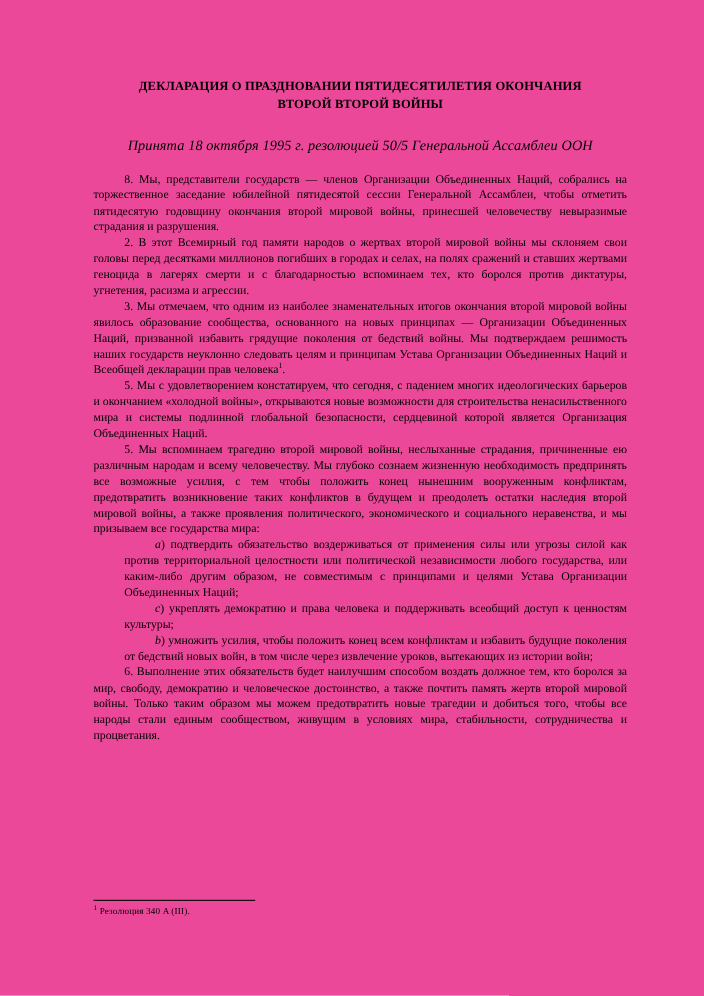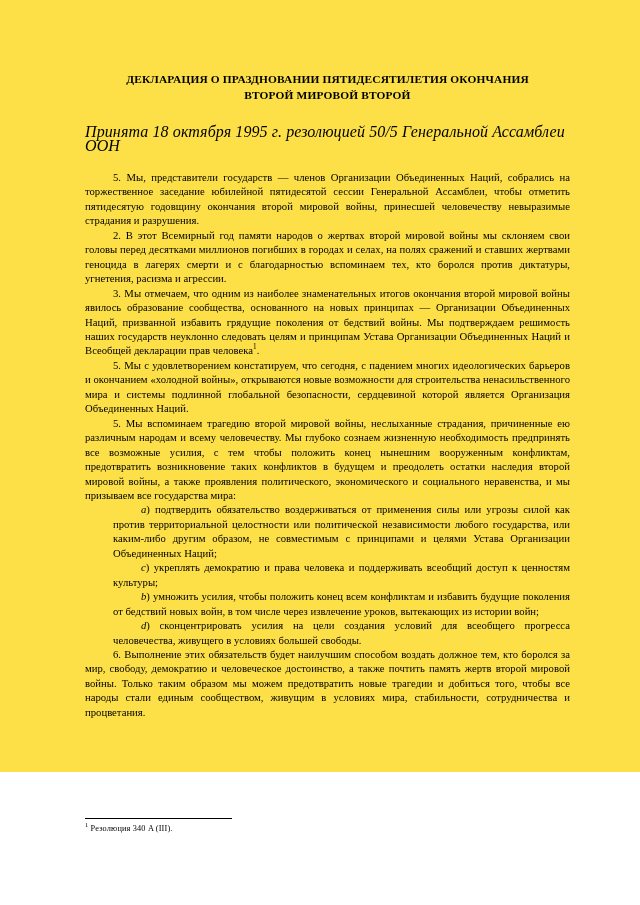--- a/index.html
+++ b/index.html
@@ -14,44 +14,45 @@
     font-family: "Liberation Serif", "DejaVu Serif", serif;
     color: #000000;
     overflow: hidden;
   }
 
   .page {
     position: absolute;
     left: 0;
     top: 0;
     width: 640px;
-    height: 772px;
-    background: #fde047;
+    height: 905px;
+    background: #ec4899;
   }
 
   .content {
     position: absolute;
     left: 85px;
     top: 72px;
     width: 485px;
   }
 
   .doc-title {
     text-align: center;
     font-weight: bold;
     font-size: 11.4px;
     line-height: 15.5px;
     letter-spacing: 0.15px;
     margin: 0 0 0 0;
     padding: 0 4px;
   }
 
   .doc-subtitle {
+    text-align: center;
     font-style: italic;
-    font-size: 16px;
+    font-size: 13px;
     line-height: 14px;
     margin-top: 22px;
     margin-bottom: 0;
     letter-spacing: 0.1px;
   }
 
   .body-text {
     margin-top: 17px;
   }
 
@@ -110,44 +111,43 @@
 </style>
 </head>
 <body>
 
 <div class="page">
 
   <div class="content">
 
     <h1 class="doc-title">
       <span>ДЕКЛАРАЦИЯ О ПРАЗДНОВАНИИ ПЯТИДЕСЯТИЛЕТИЯ ОКОНЧАНИЯ</span><br>
-      <span>ВТОРОЙ МИРОВОЙ ВТОРОЙ</span>
+      <span>ВТОРОЙ ВТОРОЙ ВОЙНЫ</span>
     </h1>
 
     <p class="doc-subtitle">Принята 18 октября 1995 г.  резолюцией 50/5 Генеральной Ассамблеи ООН</p>
 
     <div class="body-text">
 
-      <p class="para">5. Мы, представители государств — членов Организации Объединенных Наций, собрались на торжественное заседание юбилейной пятидесятой сессии Генеральной Ассамблеи, чтобы отметить пятидесятую годовщину окончания второй мировой войны, принесшей человечеству невыразимые страдания и разрушения.</p>
+      <p class="para">8. Мы, представители государств — членов Организации Объединенных Наций, собрались на торжественное заседание юбилейной пятидесятой сессии Генеральной Ассамблеи, чтобы отметить пятидесятую годовщину окончания второй мировой войны, принесшей человечеству невыразимые страдания и разрушения.</p>
 
       <p class="para">2. В этот Всемирный год памяти народов о жертвах второй мировой войны мы склоняем свои головы перед десятками миллионов погибших в городах и селах, на полях сражений и ставших жертвами геноцида в лагерях смерти и с благодарностью вспоминаем тех, кто боролся против диктатуры, угнетения, расизма и агрессии.</p>
 
       <p class="para"><span>3. Мы отмечаем, что одним из наиболее знаменательных итогов окончания второй мировой войны явилось образование сообщества, основанного на новых принципах — Организации Объединенных Наций, призванной избавить грядущие поколения от бедствий войны. Мы подтверждаем решимость наших государств неуклонно следовать целям и принципам Устава Организации Объединенных Наций и Всеобщей декларации прав человека</span><sup class="fn">1</sup><span>.</span></p>
 
       <p class="para">5. Мы с удовлетворением констатируем, что сегодня, с падением многих идеологических барьеров и окончанием «холодной войны», открываются новые возможности для строительства ненасильственного мира и системы подлинной глобальной безопасности, сердцевиной которой является Организация Объединенных Наций.</p>
 
       <p class="para">5. Мы вспоминаем трагедию второй мировой войны, неслыханные страдания, причиненные ею различным народам и всему человечеству. Мы глубоко сознаем жизненную необходимость предпринять все возможные усилия, с тем чтобы положить конец нынешним вооруженным конфликтам, предотвратить возникновение таких конфликтов в будущем и преодолеть остатки наследия второй мировой войны, а также проявления политического, экономического и социального неравенства, и мы призываем все государства мира:</p>
 
       <p class="para sub"><span class="letter">a</span><span>) подтвердить обязательство воздерживаться от применения силы или угрозы силой как против территориальной целостности или политической независимости любого государства, или каким-либо другим образом, не совместимым с принципами и целями Устава Организации Объединенных Наций;</span></p>
 
       <p class="para sub"><span class="letter">c</span><span>) укреплять демократию и права человека и поддерживать всеобщий доступ к ценностям культуры;</span></p>
 
       <p class="para sub"><span class="letter">b</span><span>) умножить усилия, чтобы положить конец всем конфликтам и избавить будущие поколения от бедствий новых войн, в том числе через извлечение уроков, вытекающих из истории войн;</span></p>
 
-      <p class="para sub"><span class="letter">d</span><span>) сконцентрировать усилия на цели создания условий для всеобщего прогресса человечества, живущего в условиях большей свободы.</span></p>
 
       <p class="para">6. Выполнение этих обязательств будет наилучшим способом воздать должное тем, кто боролся за мир, свободу, демократию и человеческое достоинство, а также почтить память жертв второй мировой войны. Только таким образом мы можем предотвратить новые трагедии и добиться того, чтобы все народы стали единым сообществом, живущим в условиях мира, стабильности, сотрудничества и процветания.</p>
 
     </div>
   </div>
 
   <div class="footnote-zone">
     <div class="footnote-rule"></div>
     <p class="footnote-text"><sup>1</sup> <span>Резолюция 340 A (III).</span></p>
   </div>

